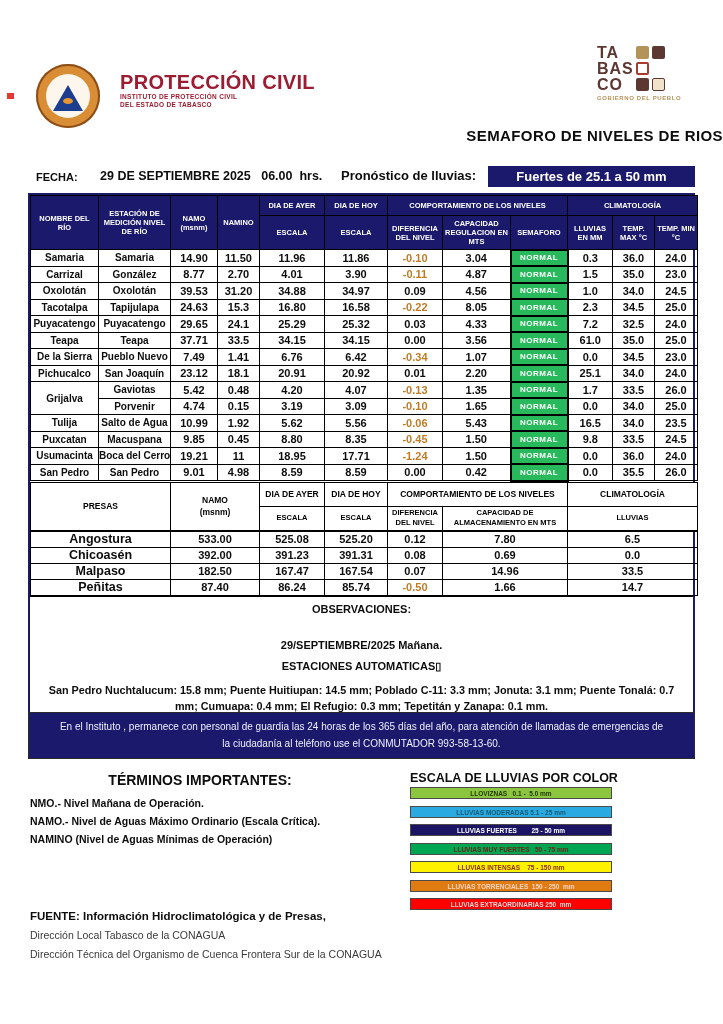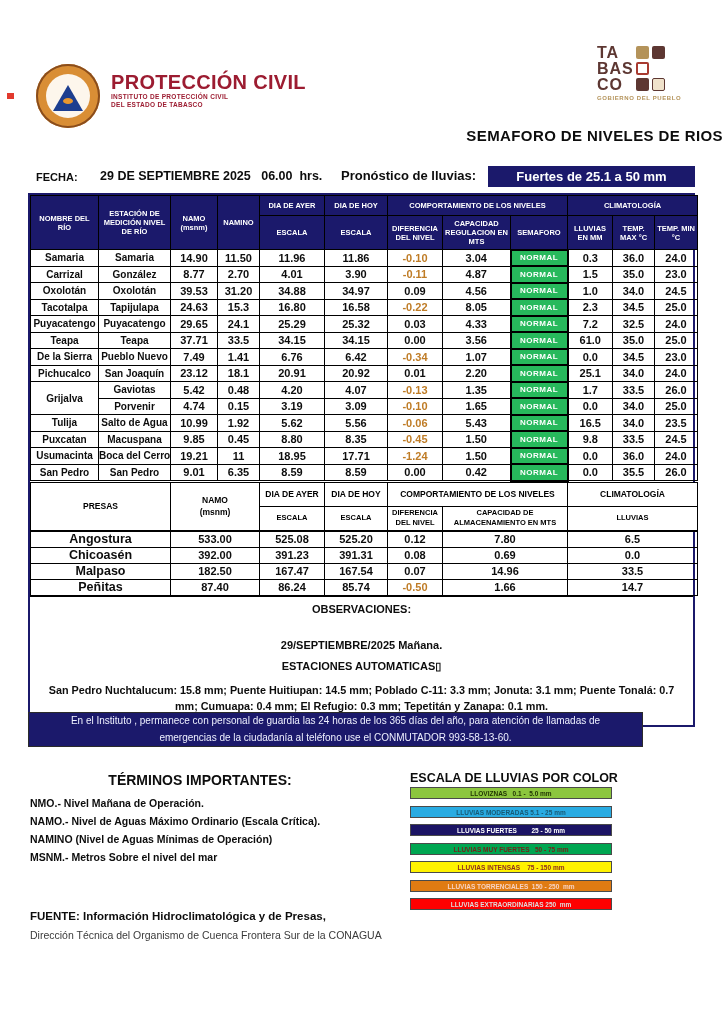--- a/index.html
+++ b/index.html
@@ -5,21 +5,21 @@
   :root{
     --navy:#1b196b; --green:#27b95c; --neg:#bf7c26; --crimson:#9c1c31;
     --maroon:#5d3732; --gold:#b4935a;
   }
   *{box-sizing:border-box;}
   body{margin:0;background:#e8e8e8;font-family:"Liberation Sans",sans-serif;}
   .page{position:relative;width:723px;height:1024px;background:#ffffff;margin:0 auto;overflow:hidden;color:#0d0d0d;}
 
   
   .red-mark{position:absolute;left:7px;top:93px;width:7px;height:6px;background:#e23a2e;}
-  .logo-left{position:absolute;left:36px;top:64px;display:flex;gap:11px;}
+  .logo-left{position:absolute;left:36px;top:64px;display:flex;gap:20px;}
   .seal{width:64px;height:64px;border-radius:50%;background:#d98e35;display:flex;align-items:center;justify-content:center;box-shadow:inset 0 0 0 2px #8a4d1c;}
   .seal-inner{width:44px;height:44px;border-radius:50%;background:#fdf6ec;display:flex;align-items:flex-end;justify-content:center;position:relative;overflow:hidden;}
   .seal-tri{width:0;height:0;border-left:15px solid transparent;border-right:15px solid transparent;border-bottom:26px solid #1d3e8f;margin-bottom:7px;}
   .seal-dot{position:absolute;left:17px;bottom:14px;width:10px;height:6px;border-radius:50%;background:#e8972f;}
   .pc-text{padding-top:7px;}
   .pc-title{font-size:20px;font-weight:bold;color:var(--crimson);letter-spacing:.3px;line-height:22px;}
   .pc-sub{font-size:6.5px;font-weight:bold;color:var(--crimson);line-height:8px;letter-spacing:.3px;}
   .logo-right{position:absolute;left:597px;top:44px;width:100px;}
   .tb-row{display:flex;align-items:center;gap:3px;height:16px;}
   .tb-word{font-size:16px;font-weight:800;color:var(--maroon);letter-spacing:1px;width:36px;line-height:15px;}
@@ -57,21 +57,21 @@
   .presas thead{border-bottom:2.5px solid #000;}
   .presas td{height:16px;}
   .presas td.pname{font-size:12.5px;}
 
   .obs{border-top:1px solid #000;text-align:center;padding:6px 8px 10px;}
   .obs-title{font-size:11px;font-weight:bold;}
   .obs-date{font-size:11px;font-weight:bold;margin-top:24px;}
   .obs-est{font-size:11px;font-weight:bold;margin-top:9px;}
   .obs-stations{font-size:10.8px;font-weight:bold;margin:9px 2px 0;line-height:1.55;}
 
-  .notice{position:absolute;left:28px;top:712px;width:615px;background:var(--navy);border:1px solid #2b2b2b;color:#eef0ff;font-size:10px;text-align:center;line-height:1.65;padding:0 26px;}
+  .notice{position:absolute;left:28px;top:712px;width:667px;background:var(--navy);border:1px solid #2b2b2b;color:#eef0ff;font-size:10px;text-align:center;line-height:1.65;padding:6px 26px;}
 
   .terms{position:absolute;left:30px;top:772px;width:340px;}
   .terms-title{text-align:center;font-size:14px;font-weight:bold;margin-bottom:6px;}
   .terms-item{font-size:10.5px;font-weight:bold;line-height:18px;}
 
   .scale{position:absolute;left:410px;top:771px;width:202px;}
   .scale-title{font-size:12.5px;font-weight:bold;text-align:right;margin-bottom:2px;white-space:nowrap;}
   .scale-bar{height:12px;margin-bottom:6.5px;border:1px solid #4a4a4a;font-size:6.5px;font-weight:bold;text-align:center;line-height:11px;white-space:pre;overflow:hidden;}
 
   .source{position:absolute;left:30px;top:906px;width:460px;}
@@ -342,21 +342,21 @@
             <td>1.50</td>
             <td class="sem">NORMAL</td>
             <td>0.0</td>
             <td>36.0</td>
             <td>24.0</td>
           </tr>
           <tr>
             <td class="name-cell">San Pedro</td>
             <td class="name-cell">San Pedro</td>
             <td>9.01</td>
-            <td>6.35</td>
+            <td>4.98</td>
             <td>8.59</td>
             <td>8.59</td>
             <td>0.00</td>
             <td>0.42</td>
             <td class="sem">NORMAL</td>
             <td>0.0</td>
             <td>35.5</td>
             <td>26.0</td>
           </tr>
         </tbody>
@@ -438,35 +438,35 @@
   </div>
 
   <div class="notice">En el Instituto , permanece con personal de guardia las 24 horas de los 365 días del año, para atención de llamadas de emergencias de la ciudadanía al teléfono use el CONMUTADOR  993-58-13-60.</div>
 
   <div class="terms">
     <div class="terms-title">TÉRMINOS IMPORTANTES:</div>
     <div id="terms-list">
         <div class="terms-item">NMO.- Nivel Mañana de Operación.</div>
         <div class="terms-item">NAMO.- Nivel de Aguas Máximo Ordinario (Escala Crítica).</div>
         <div class="terms-item">NAMINO (Nivel de Aguas Mínimas de Operación)</div>
-        <div class="terms-item">MSNM.- Metros Sobre el nivel del mar</div>
       </div>
   </div>
 
   <div class="scale">
     <div class="scale-title">ESCALA DE LLUVIAS POR COLOR</div>
     <div id="scale-bars">
         <div class="scale-bar" style="background: rgb(140, 198, 62); color: rgb(31, 51, 2);">LLOVIZNAS   0.1 -  5.0 mm</div>
         <div class="scale-bar" style="background: rgb(41, 171, 226); color: rgb(24, 90, 117);">LLUVIAS MODERADAS 5.1 - 25 mm</div>
         <div class="scale-bar" style="background: rgb(27, 20, 100); color: rgb(255, 255, 255);">LLUVIAS FUERTES        25 - 50 mm</div>
         <div class="scale-bar" style="background: rgb(0, 166, 81); color: rgb(112, 36, 26);">LLUVIAS MUY FUERTES   50 - 75 mm</div>
         <div class="scale-bar" style="background: rgb(255, 242, 0); color: rgb(140, 46, 29);">LLUVIAS INTENSAS    75 - 150 mm</div>
         <div class="scale-bar" style="background: rgb(224, 123, 18); color: rgb(247, 211, 195);">LLUVIAS TORRENCIALES  150 - 250  mm</div>
         <div class="scale-bar" style="background: rgb(254, 0, 0); color: rgb(220, 220, 220);">LLUVIAS EXTRAORDINARIAS 250  mm</div>
       </div>
   </div>
 
   <div class="source">
     <div class="source-bold">FUENTE: Información Hidroclimatológica y de Presas,</div>
+    <div class="source-line">Dirección Local Tabasco de la CONAGUA</div>
     <div class="source-line">Dirección Técnica del Organismo de Cuenca Frontera Sur de la CONAGUA</div>
   </div>
 
 </div>
 
 </body></html>

